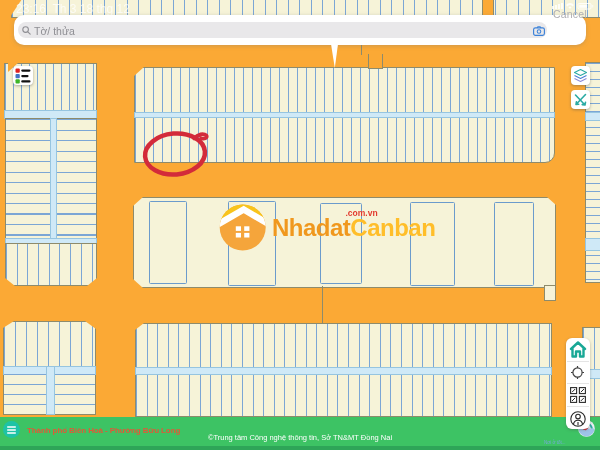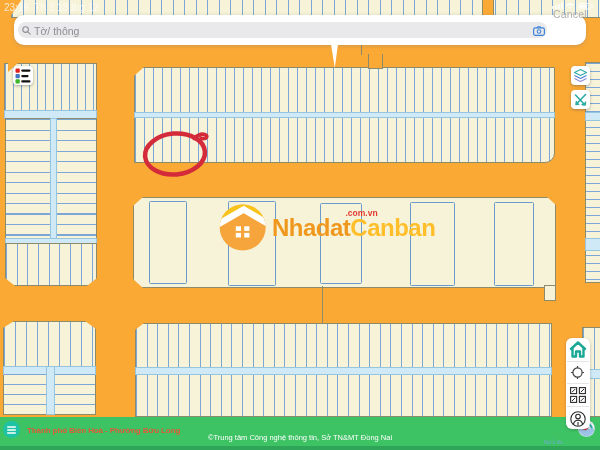--- a/index.html
+++ b/index.html
@@ -13,21 +13,21 @@
 </style>
 </head>
 <body>
 
 <div class="blk" style="left:11px;top:-2px;width:591px;height:20px;background-image:repeating-linear-gradient(90deg,#7BA6D5 0 1px,transparent 1px 11.5px);"></div>
 
 <div class="abs" style="left:10px;top:-1px;width:13px;height:18px;background:#FBA935;clip-path:polygon(0 0,12px 0,0 18px);"></div>
 
 <div class="abs" style="left:482px;top:0;width:12px;height:18px;background:#FBA935;border-left:1px solid #8E8B6B;border-right:1px solid #8E8B6B;box-sizing:border-box;"></div>
 
-<div class="abs" style="left:4px;top:2px;color:rgba(255,255,255,.75);font-size:10px;">23:16&nbsp; Th 3 18 thg 12</div>
+<div class="abs" style="left:16px;top:2px;color:rgba(255,255,255,.75);font-size:12px;">23:16&nbsp; Th 3 18 thg 12</div>
 
 <svg class="abs" style="left:552px;top:2px;" width="44" height="8" viewBox="0 0 44 8">
   <g fill="rgba(255,255,255,.85)">
     <rect x="0" y="4" width="2" height="3"></rect>
       <rect x="3" y="3" width="2" height="4"></rect>
       <rect x="6" y="2" width="2" height="5"></rect>
       <rect x="9" y="1" width="2" height="6"></rect>
     <path d="M14 3 a5 5 0 0 1 8 0 l-1.4 1.4 a3 3 0 0 0 -5.2 0 z M18 7 l1.6-1.8 a2.3 2.3 0 0 0 -3.2 0 z"></path>
     <rect x="26" y="1.5" width="13" height="5.5" rx="1.2" fill="none" stroke="rgba(255,255,255,.85)" stroke-width="1"></rect>
     <rect x="27.2" y="2.7" width="8" height="3.1" fill="rgba(255,255,255,.85)"></rect>
@@ -145,21 +145,21 @@
 
 <div class="abs" style="left:331px;top:44px;width:7px;height:24px;background:#fff;clip-path:polygon(0 0,7px 0,3.8px 24px);"></div>
 
 <div class="abs" style="left:18px;top:22px;width:529px;height:16px;background:#E9E8EA;border-radius:8px;"></div>
 
 <svg class="abs" style="left:22px;top:25.5px;" width="9" height="9" viewBox="0 0 9 9">
   <circle cx="3.6" cy="3.6" r="2.8" fill="none" stroke="#8E8E93" stroke-width="1.1"></circle>
   <line x1="5.8" y1="5.8" x2="8.2" y2="8.2" stroke="#8E8E93" stroke-width="1.1" stroke-linecap="round"></line>
 </svg>
 
-<div class="abs" style="left:34px;top:24.5px;font-size:10.5px;color:#8E8E93;">Tờ/ thông</div>
+<div class="abs" style="left:34px;top:24.5px;font-size:10.5px;color:#8E8E93;">Tờ/ thửa</div>
 
 <svg class="abs" style="left:533px;top:26px;" width="12" height="10" viewBox="0 0 12 10">
   <rect x="0.6" y="1.8" width="10.8" height="7.6" rx="1.8" fill="none" stroke="#3C82D9" stroke-width="1.15"></rect>
   <path d="M4.1 1.8 L4.9 0.7 L7.1 0.7 L7.9 1.8" fill="none" stroke="#3C82D9" stroke-width="1.15"></path>
   <circle cx="6" cy="5.5" r="1.8" fill="none" stroke="#3C82D9" stroke-width="1.05"></circle>
 </svg>
 
 <div class="abs" style="left:553px;top:8px;font-size:10.5px;color:#AFAFB4;letter-spacing:.2px;">Cancel</div>
 
 <div class="btn" style="left:13px;top:66px;width:20px;height:19px;"></div>

